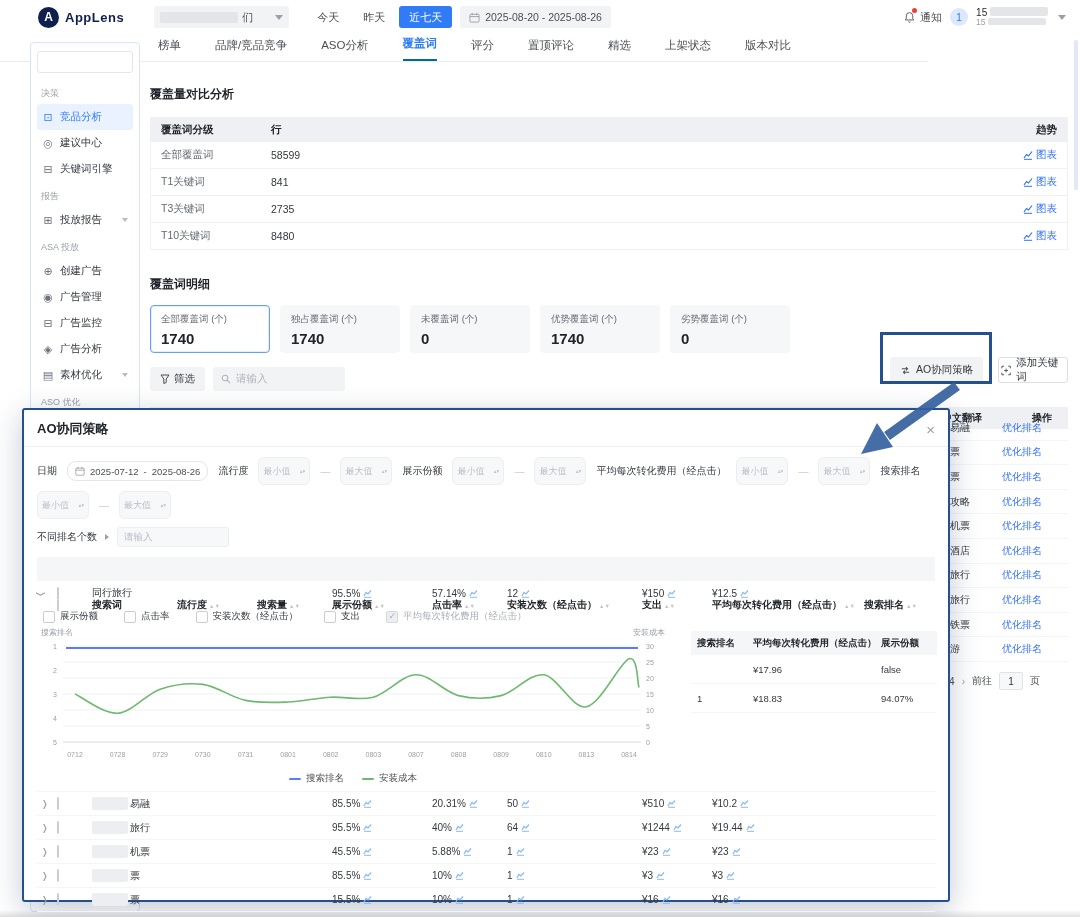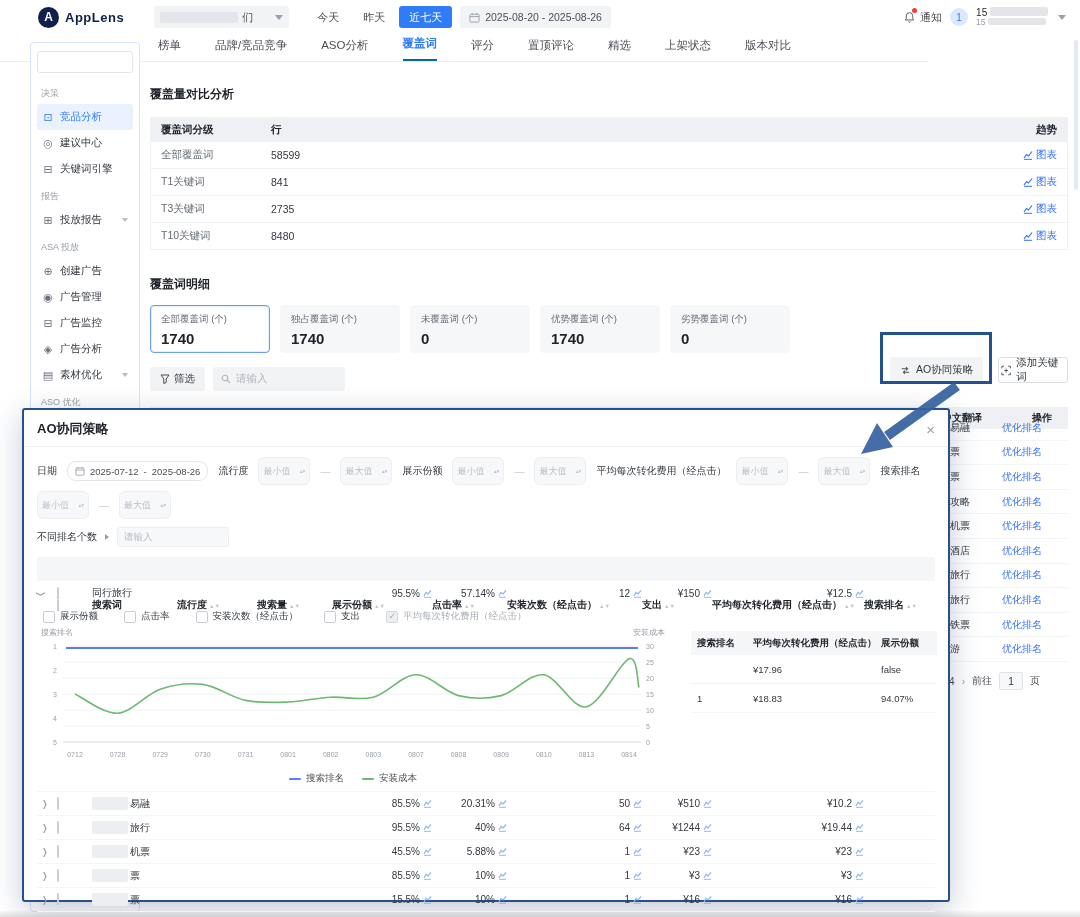--- a/index.html
+++ b/index.html
@@ -114,21 +114,21 @@
 
   .mgrid { display:grid; grid-template-columns:20px 35px 85px 80px 75px 100px 75px 135px 70px 152px 73px; align-items:center; }
   .mtable-head { background:#f5f6f8; height:24px; margin-top:10px; font-size:10px; font-weight:bold; color:#1f2329; }
   .mtable-head > div { white-space:nowrap; overflow:hidden;margin-top:48px; }
   .mrow { height:24px; font-size:10px; color:#33383f; border-bottom:1px solid #f4f5f7; }
   .mrow.expanded { border-bottom:none; }
   .exp-caret { color:#9aa0a8; font-size:9px; display:inline-block; padding-left:4px; cursor:pointer; }
   .exp-caret.open { transform:rotate(90deg); padding-left:0; }
   .kw-cell { display:flex; align-items:center; gap:2px; overflow:hidden; white-space:nowrap; }
   .kw-redact { width:36px; height:13px; background:#eceef1; border-radius:2px; flex:0 0 auto; }
-  .val-cell { display:flex; align-items:center; gap:3px; white-space:nowrap;justify-content:flex-end; }
+  .val-cell { display:flex; align-items:center; gap:3px; white-space:nowrap; }
   .trend-ico { flex:0 0 auto; }
 
   .series-toggles { display:flex; align-items:center; gap:26px; margin:5px 0 4px; padding-left:6px; font-size:9.5px; color:#33383f; }
   .series-toggles .tg { display:flex; align-items:center; gap:5px; cursor:pointer; }
   .series-toggles .tg.on { color:#a8adb5; }
 
   .chart-zone { display:flex; margin-top:2px; }
   .chart-block { width:632px; }
   .axis-titles { display:flex; justify-content:space-between; font-size:8px; color:#9aa0a8; padding:0 4px; }
   .legend { display:flex; justify-content:center; gap:18px; font-size:9.5px; color:#4b4f55; margin-top:2px; }

